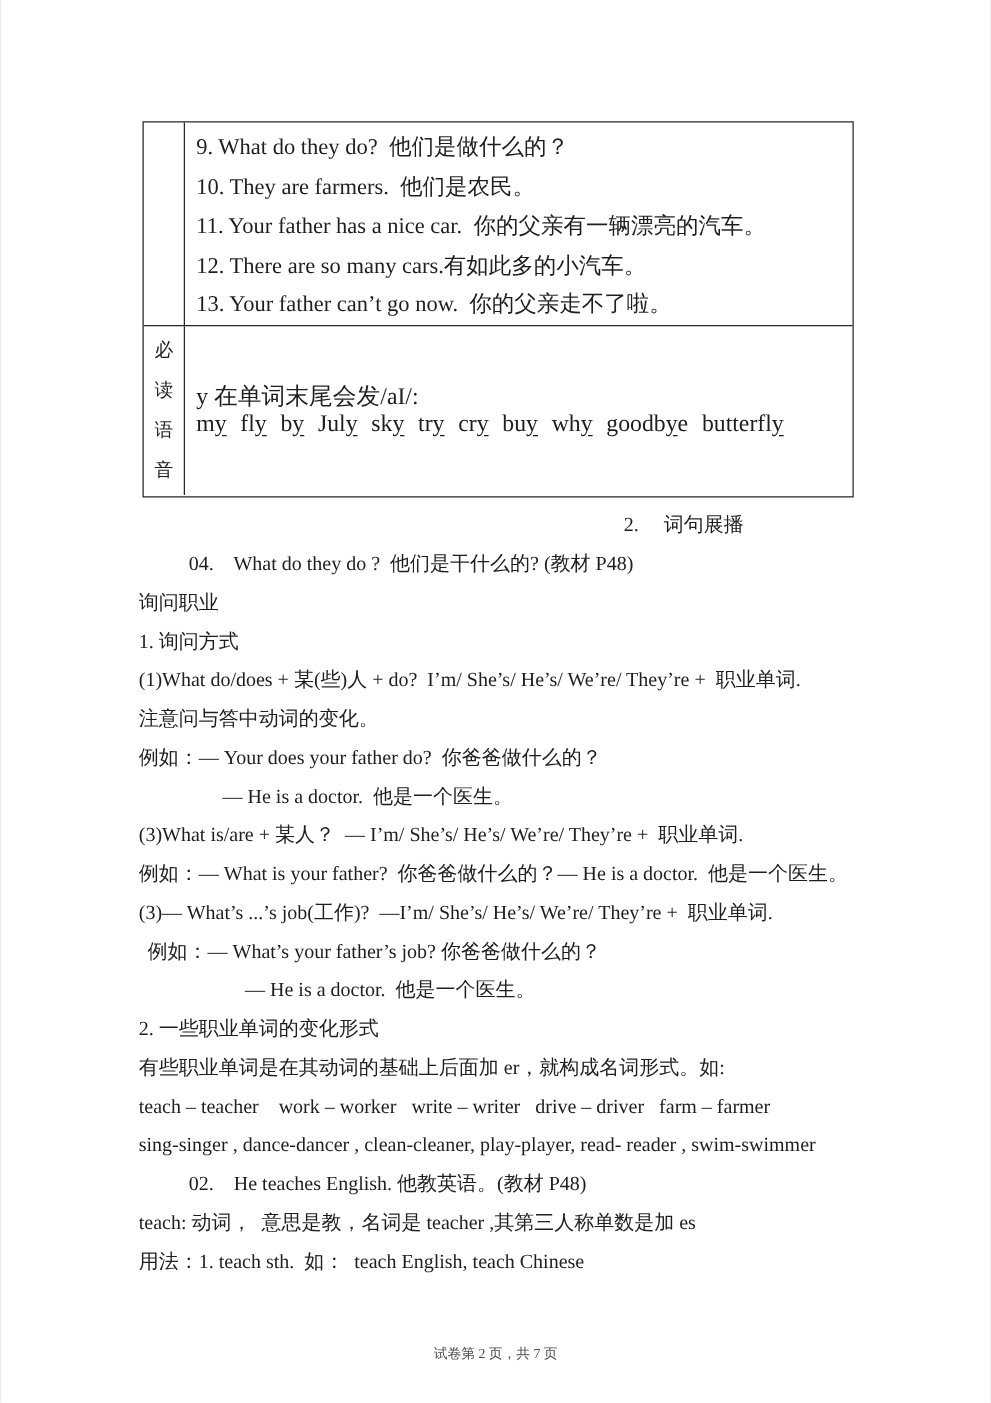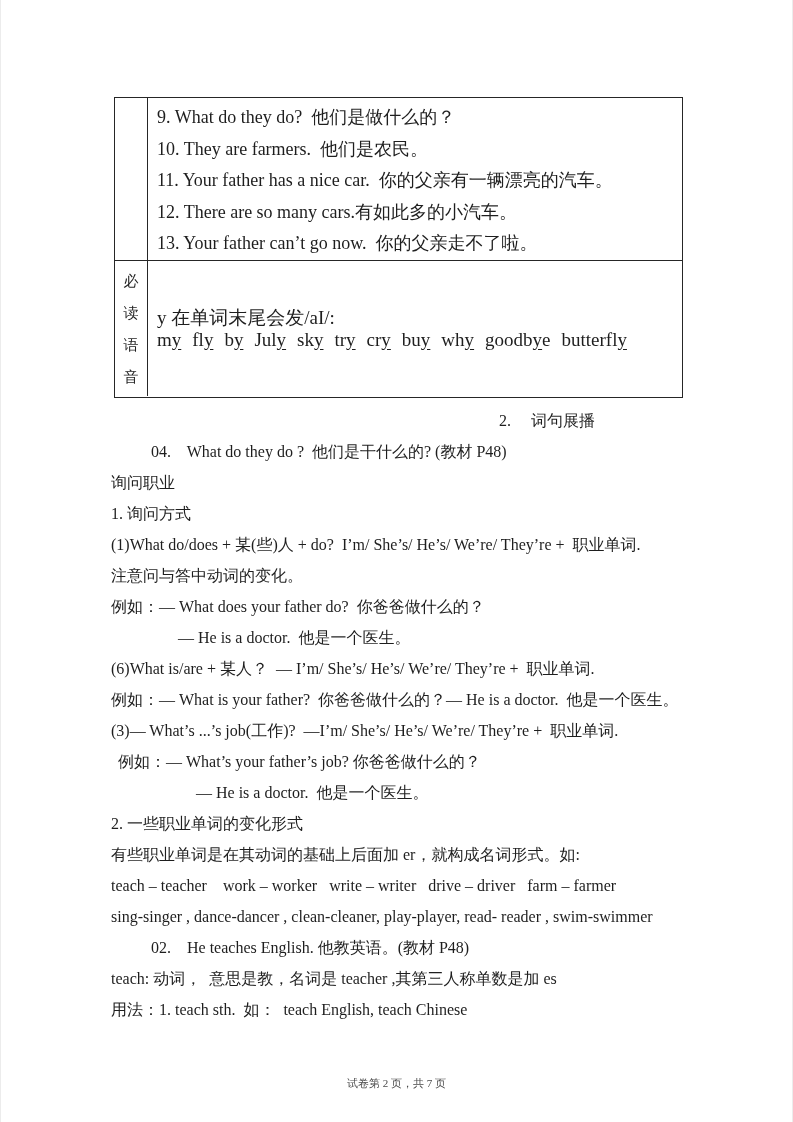--- a/index.html
+++ b/index.html
@@ -76,23 +76,23 @@
 </div>
 
 <div class="content">
   <p class="section-heading pre"><span class="num">2.</span><span>词句展播</span></p>
   <div id="paragraphs">
       <p class="item-heading pre">04.    What do they do ?  他们是干什么的? (教材 P48)</p>
       <p class="body pre">询问职业</p>
       <p class="body pre">1. 询问方式</p>
       <p class="body pre">(1)What do/does + 某(些)人 + do?  I’m/ She’s/ He’s/ We’re/ They’re +  职业单词.</p>
       <p class="body pre">注意问与答中动词的变化。</p>
-      <p class="body pre">例如：— What does your father do?  你爸爸做什么的？</p>
+      <p class="body pre">例如：— Your does your father do?  你爸爸做什么的？</p>
       <p class="answer1 pre">— He is a doctor.  他是一个医生。</p>
-      <p class="body pre">(6)What is/are + 某人？  — I’m/ She’s/ He’s/ We’re/ They’re +  职业单词.</p>
+      <p class="body pre">(3)What is/are + 某人？  — I’m/ She’s/ He’s/ We’re/ They’re +  职业单词.</p>
       <p class="body pre">例如：— What is your father?  你爸爸做什么的？— He is a doctor.  他是一个医生。</p>
       <p class="body pre">(3)— What’s ...’s job(工作)?  —I’m/ She’s/ He’s/ We’re/ They’re +  职业单词.</p>
       <p class="example-sm pre">例如：— What’s your father’s job? 你爸爸做什么的？</p>
       <p class="answer2 pre">— He is a doctor.  他是一个医生。</p>
       <p class="body pre">2. 一些职业单词的变化形式</p>
       <p class="body pre">有些职业单词是在其动词的基础上后面加 er，就构成名词形式。如:</p>
       <p class="body pre">teach – teacher    work – worker   write – writer   drive – driver   farm – farmer</p>
       <p class="body pre">sing-singer , dance-dancer , clean-cleaner, play-player, read- reader , swim-swimmer</p>
       <p class="item-heading pre">02.    He teaches English. 他教英语。(教材 P48)</p>
       <p class="body pre">teach: 动词，  意思是教，名词是 teacher ,其第三人称单数是加 es</p>

